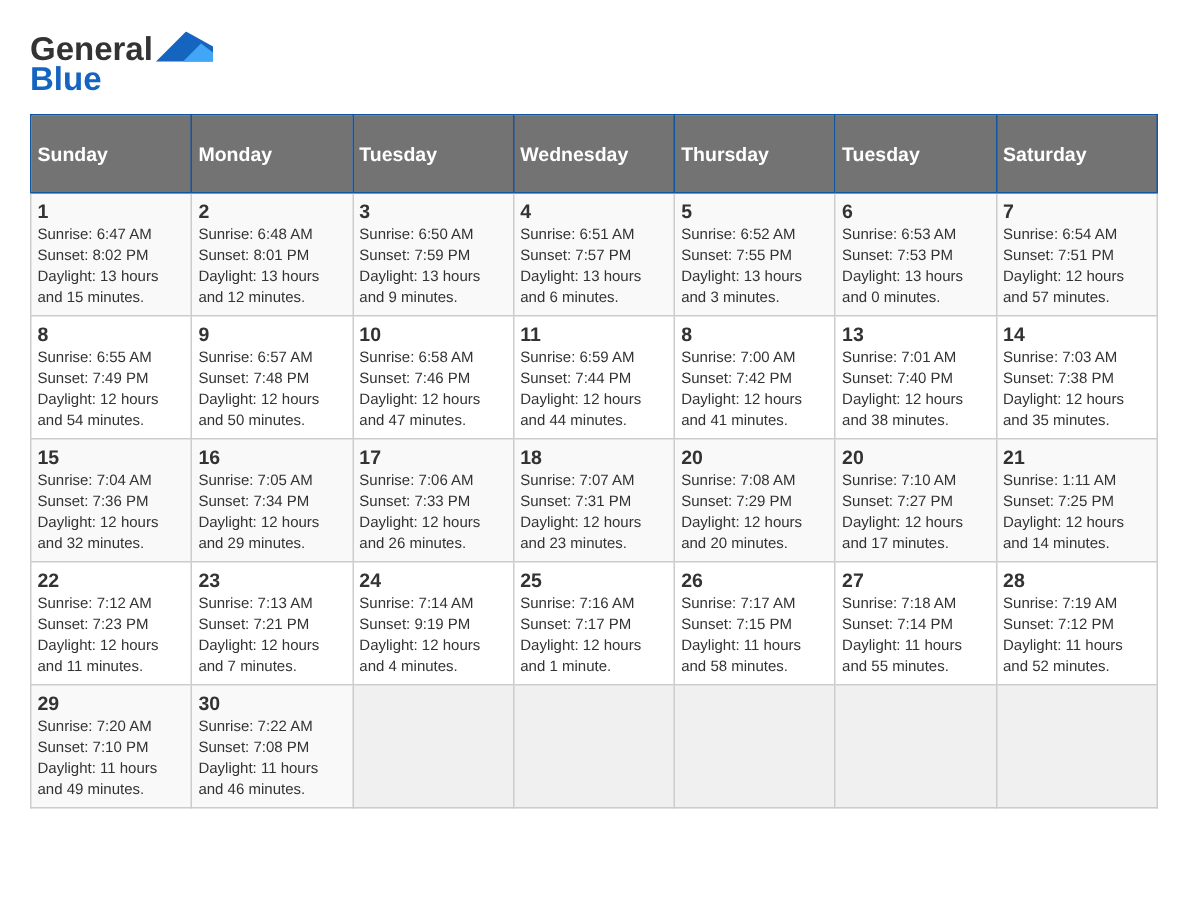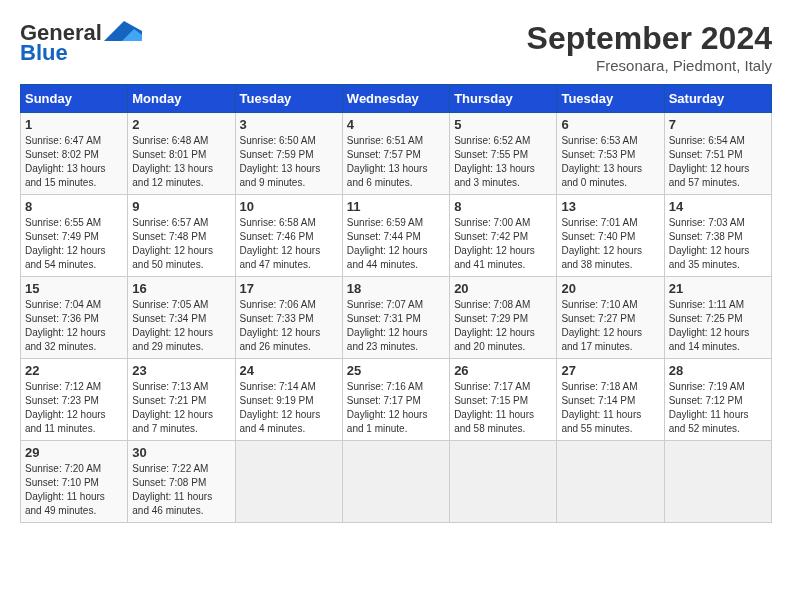--- a/index.html
+++ b/index.html
@@ -32,25 +32,25 @@
     .location {
       font-size: 15px;
       color: #555;
     }
     table {
       width: 100%;
       border-collapse: collapse;
       table-layout: fixed;
     }
     thead tr th {
-      background-color: #1d4ed8;
+      background-color: #737373;
       color: #fff;
       font-size: 13px;
       font-weight: bold;
-      padding: 6px 4px;
+      padding: 18px 4px;
       text-align: left;
       border: 1px solid #1255a0;
     }
     tbody tr td {
       vertical-align: top;
       font-size: 10px;
       color: #333;
       padding: 4px 4px;
       border: 1px solid #ccc;
       background: #fff;
@@ -81,24 +81,20 @@
   <div class="logo">
     <div style="display:flex;align-items:center;">
       <span style="font-size:22px;font-weight:bold;color:#333;">General</span>
       <svg width="38" height="24" viewBox="0 0 38 24" style="margin-left:2px;">
         <polygon points="0,20 20,0 38,10 38,20" fill="#1565c0"></polygon>
         <polygon points="18,20 30,8 38,14 38,20" fill="#42a5f5"></polygon>
       </svg>
     </div>
     <span style="font-size:22px;font-weight:bold;color:#1565c0;margin-top:-6px;">Blue</span>
   </div>
-  <div class="title-block">
-    <div class="month-title">September 2024</div>
-    <div class="location">Fresonara, Piedmont, Italy</div>
-  </div>
 </div>
 
 <table>
   <thead>
     <tr>
     <th>Sunday</th>
         <th>Monday</th>
         <th>Tuesday</th>
         <th>Wednesday</th>
         <th>Thursday</th>

